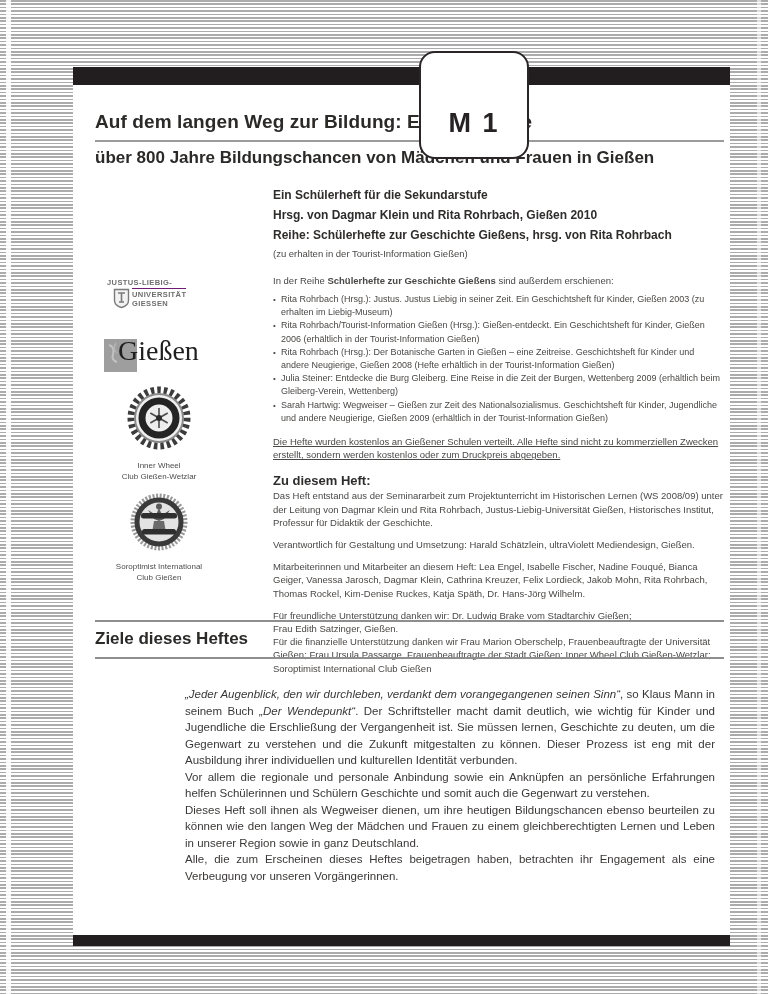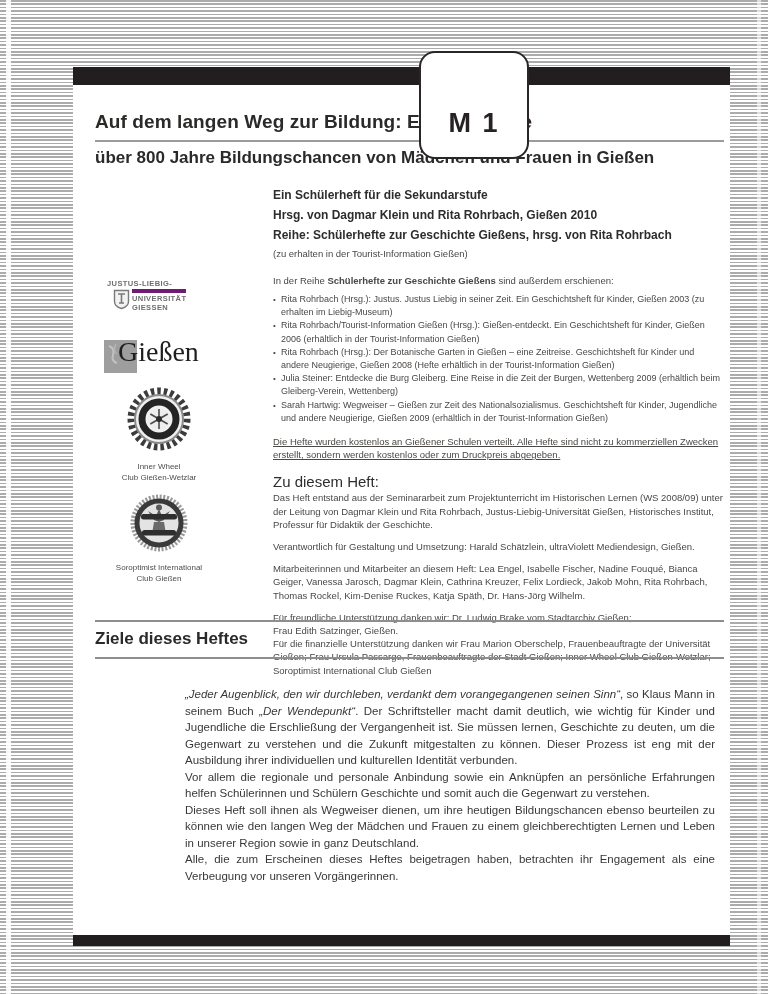--- a/index.html
+++ b/index.html
@@ -29,37 +29,37 @@
   .columns{display:flex;margin-top:17px;align-items:center;}
   .col-left{width:178px;flex:none;}
   .col-right{flex:1;color:#413f3e;}
 
   
   .logo-stack{width:128px;display:flex;flex-direction:column;align-items:center;}
   .jlu{margin-top:2px;width:120px;color:#6e6e6e;font-size:7.5px;letter-spacing:.4px;font-weight:bold;}
   .jlu .l1{margin-left:8px;}
   .jlu .row{display:flex;align-items:flex-start;margin-top:1px;}
   .jlu .shield{flex:none;margin-left:14px;margin-right:2px;}
-  .jlu .two{border-top:4px solid #701a75;padding-top:1px;}
+  .jlu .two{border-top:1px solid #701a75;padding-top:1px;}
   .giessen{margin-top:26px;position:relative;width:110px;height:36px;}
   .giessen .sq{position:absolute;left:0;top:2px;width:33px;height:33px;background:#9e9e9e;}
   .giessen .word{position:absolute;left:14px;top:-2px;font-family:"Liberation Serif",serif;font-size:28px;color:#1f1f1f;}
   .wheel{margin-top:12px;}
   .cap{margin-top:5px;font-size:8px;line-height:11px;color:#4c4c4c;text-align:center;}
   .soro{margin-top:10px;}
 
   
   .hdr{font-size:12px;line-height:20px;font-weight:bold;color:#2f2d2c;}
   .avail{margin-top:3px;font-size:9.5px;color:#4a4846;}
   .series-intro{margin-top:16px;font-size:9.5px;color:#4a4846;}
   .series-list{margin:7px 0 10px 0;padding:0;list-style:none;font-size:9px;line-height:13.2px;color:#4a4846;}
   .series-list li{position:relative;padding-left:8px;}
   .series-list li::before{content:"•";position:absolute;left:0;top:0;font-size:8px;}
   .note{margin-top:10px;font-size:9.5px;line-height:13.2px;color:#4a4846;text-decoration:underline;}
-  .about-h{margin-top:12px;font-size:15px;font-weight:normal;color:#2f2d2c;}
+  .about-h{margin-top:12px;font-size:13px;font-weight:bold;color:#2f2d2c;}
   .about-p{margin-top:1px;font-size:9.5px;line-height:13.2px;color:#4a4846;}
   .about-p + .about-p{margin-top:9px;}
 
   
   .goals{position:absolute;left:22px;top:553px;width:629px;}
   .rule{height:2px;background:#8e8e8e;}
   .goals h2{margin:7px 0 8px 0;font-size:17px;font-weight:bold;color:#2b2a29;}
   .goals-body{margin:27px 0 0 90px;width:530px;font-size:11.5px;line-height:16.5px;text-align:justify;color:#3a3837;}
   .goals-body p{margin:0;}
   .it{font-style:italic;}

